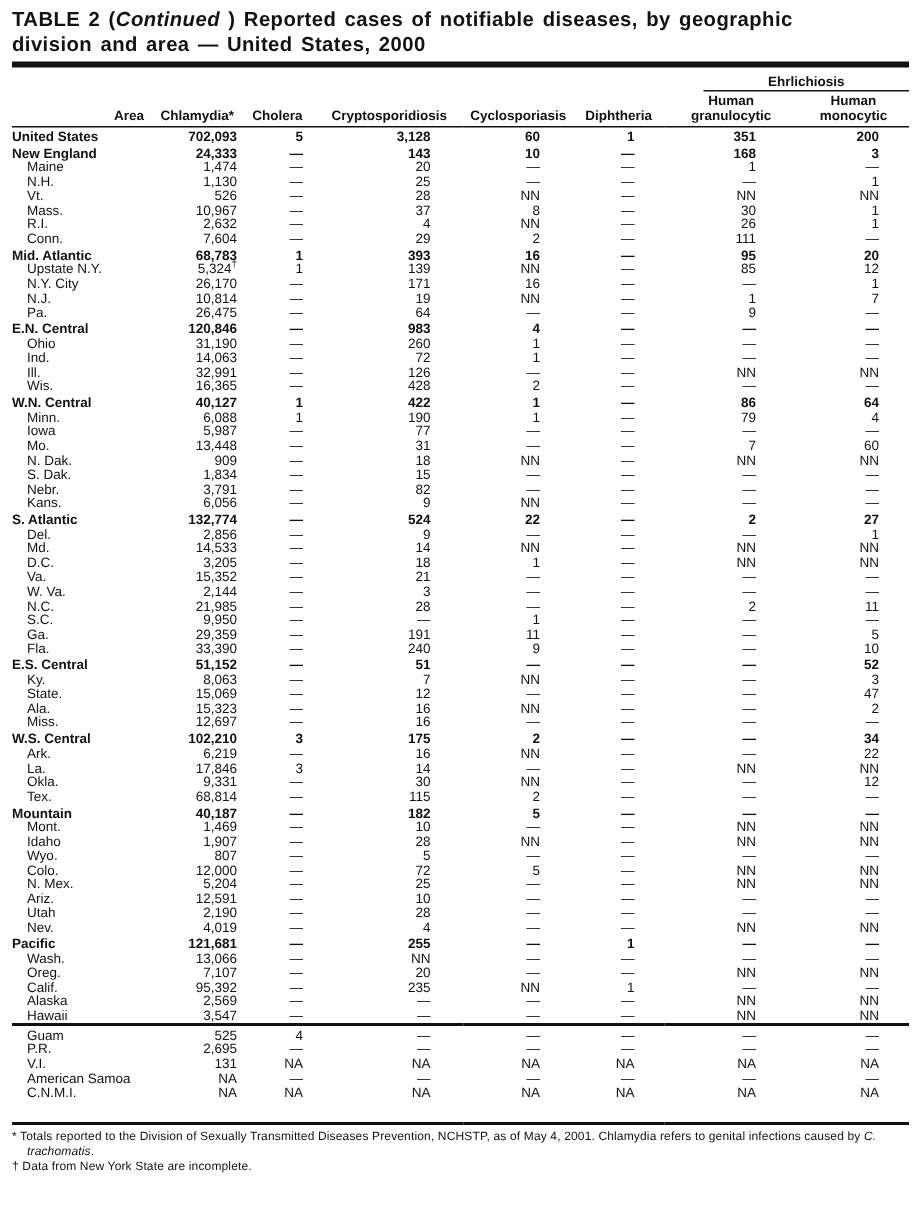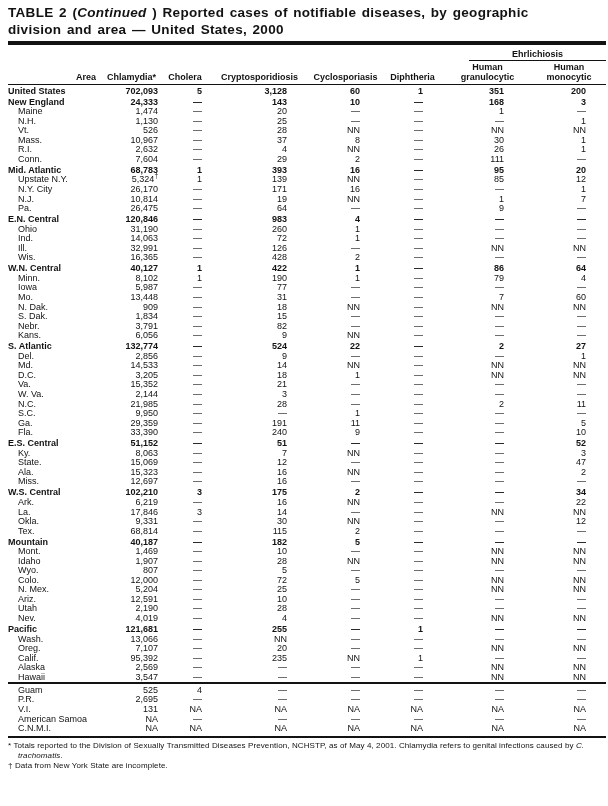--- a/index.html
+++ b/index.html
@@ -21,21 +21,21 @@
   tr.lvl-s td.area, tr.lvl-t td.area{padding-left:10px;}
   tr.lvl-b td{font-weight:bold;padding-top:1.5px;}
   td.c1{padding-right:2px;}
   td.c2{padding-right:8px;}
   td.c3{padding-right:22px;}
   td.c4{padding-right:22px;}
   td.c5{padding-right:20px;}
   td.c6{padding-right:28px;}
   td.c7{padding-right:20px;}
   tr.sep td{border-top:2.5px solid #121212;padding-top:1.5px;}
-  tbody tr.last td{border-bottom:2.5px solid #121212;padding-bottom:2px;}
+  tbody tr.last td{border-bottom:2.5px solid #121212;padding-bottom:14px;}
   sup{font-size:6.5px;line-height:0;}
   .footnotes{margin-top:3px;font-size:8px;line-height:10px;letter-spacing:0.1px;width:590px;white-space:normal;}
   .footnote{padding-left:10px;text-indent:-10px;white-space:normal;}
   .footnote .it{font-style:italic;}
 </style>
 </head>
 <body>
 
 <div class="page">
 
@@ -262,21 +262,21 @@
           <td class="c1">40,127</td>
           <td class="c2">1</td>
           <td class="c3">422</td>
           <td class="c4">1</td>
           <td class="c5">—</td>
           <td class="c6">86</td>
           <td class="c7">64</td>
         </tr>
         <tr class="lvl-s">
           <td class="area">Minn.</td>
-          <td class="c1">8,102</td>
+          <td class="c1">6,088</td>
           <td class="c2">1</td>
           <td class="c3">190</td>
           <td class="c4">1</td>
           <td class="c5">—</td>
           <td class="c6">79</td>
           <td class="c7">4</td>
         </tr>
         <tr class="lvl-s">
           <td class="area">Iowa</td>
           <td class="c1">5,987</td>

